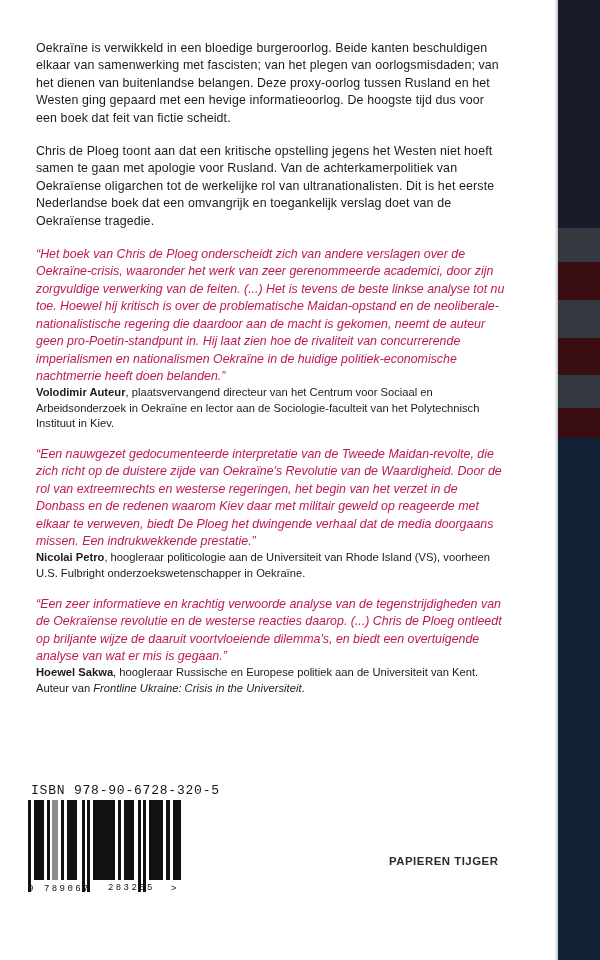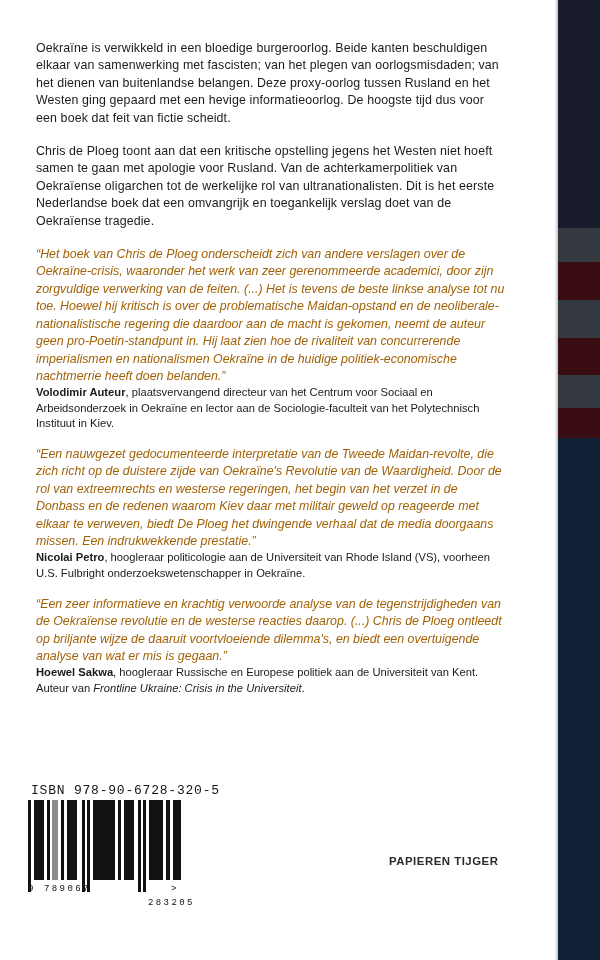--- a/index.html
+++ b/index.html
@@ -61,21 +61,21 @@
   }
 
   .blurb {
     margin: 0 0 15px 0;
   }
   .blurb-quote {
     margin: 0;
     font-size: 12.4px;
     line-height: 17.4px;
     font-style: italic;
-    color: #a16207;
+    color: #be185d;
   }
   .blurb-attr {
     margin: 0;
     font-size: 11.2px;
     line-height: 15.2px;
     color: #1b1b1b;
   }
   .blurb-attr .who {
     font-weight: bold;
   }
@@ -122,21 +122,21 @@
     position: relative;
     height: 12px;
     margin-top: -9px;
     font-family: "Liberation Mono", monospace;
     font-size: 9px;
     color: #111111;
     letter-spacing: 0.02em;
   }
   #barcode-digits .d-left  { position: absolute; left: 0px;  top: 1px; }
   #barcode-digits .d-mid   { position: absolute; left: 16px; top: 1px; letter-spacing: 2.4px; text-align: right; }
-  #barcode-digits .d-right { position: absolute; left: 80px; top: 15px; letter-spacing: 2.4px; margin-left: 40px; }
+  #barcode-digits .d-right { position: absolute; left: 80px; top: 0; letter-spacing: 2.4px; }
   #barcode-digits .d-end   { position: absolute; left: 143px; top: 1px; }
 
   
   #publisher {
     position: absolute;
     left: 389px;
     top: 855px;
     font-size: 11.4px;
     font-weight: bold;
     letter-spacing: 0.045em;

